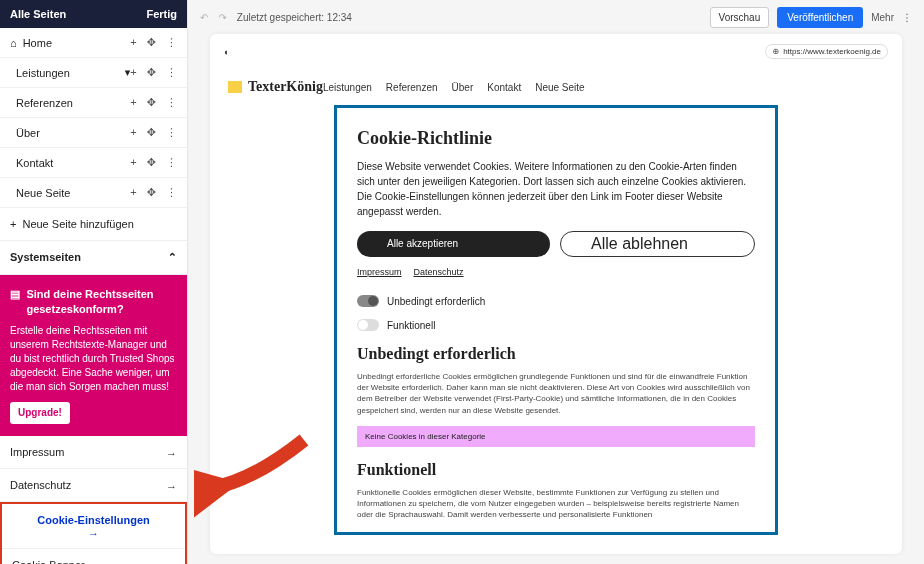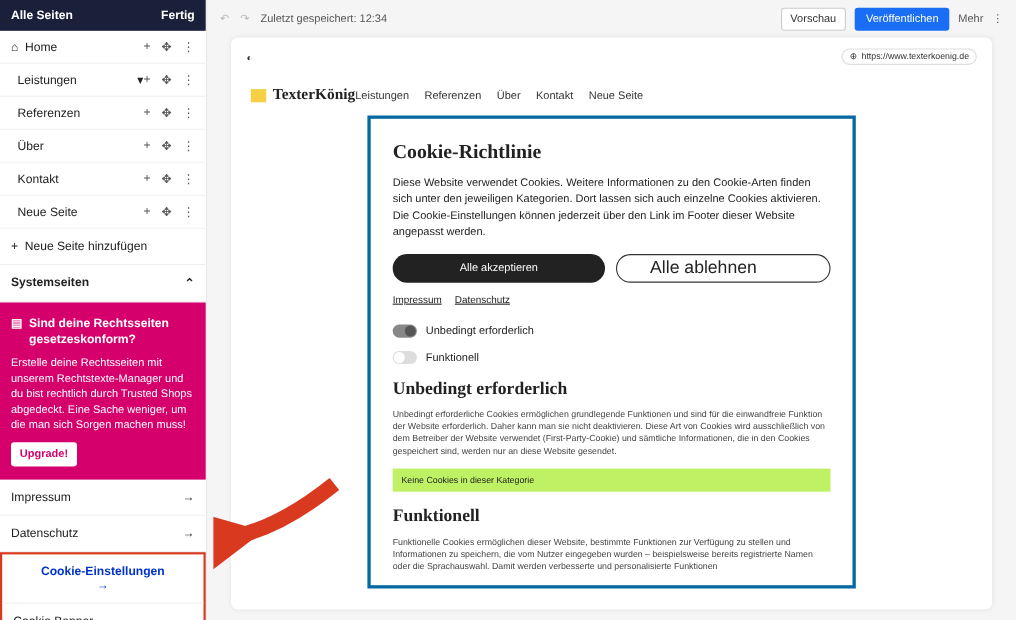--- a/index.html
+++ b/index.html
@@ -29,34 +29,34 @@
 .canvas-topbar { display: flex; justify-content: space-between; align-items: center; padding: 10px 14px; font-size: 9px; color: #333; }
 .site-nav { display: flex; align-items: center; padding: 10px 18px; }
 .logo { display: flex; align-items: center; gap: 6px; font-weight: bold; font-size: 14px; font-family: Georgia, serif; }
 .logo-sq { width: 14px; height: 12px; background: #f7d046; display: inline-block; }
 .nav-links { display: flex; gap: 14px; font-size: 10px; color: #333; }
 .content-frame { border: 3px solid #0369a1; margin: 0 124px; height: 430px; overflow: hidden; padding: 20px 0; }
 .content-inner { padding: 0 20px; }
 .h1 { font-family: Georgia, serif; font-size: 18px; font-weight: bold; margin-bottom: 10px; }
 .p-small { font-size: 10px; line-height: 1.5; margin-bottom: 12px; }
 .btn-row { display: flex; gap: 10px; margin-bottom: 10px; }
-.pill-dark { background: #222; color: #fff; border-radius: 16px; padding: 7px 30px; font-size: 10px; flex: 1; text-align: center; }
+.pill-dark { background: #222; color: #fff; border-radius: 16px; padding: 7px 30px; font-size: 10px; flex: 1; }
 .pill-outline { border: 1px solid #333; border-radius: 16px; padding: 3px 30px; font-size: 16px; flex: 1; text-align: left; }
 .links-row { font-size: 9px; display: flex; gap: 12px; margin-bottom: 18px; }
 .links-row span { text-decoration: underline; }
 .toggle-row { display: flex; align-items: center; gap: 8px; font-size: 10px; margin-bottom: 12px; }
 .toggle { width: 22px; height: 12px; border-radius: 6px; position: relative; }
 .toggle.on { background: #888; }
 .toggle.off { background: #ddd; }
 .toggle::after { content:''; width: 10px; height: 10px; background:#fff; border-radius:50%; position:absolute; top:1px; }
 .toggle.on::after { right:1px; background:#555; }
 .toggle.off::after { left:1px; }
 .h2 { font-family: Georgia, serif; font-size: 16px; font-weight: bold; margin: 14px 0 8px; }
 .p-tiny { font-size: 8px; line-height: 1.4; color: #444; margin-bottom: 10px; }
-.no-cookie-box { background: #bef264; font-size: 8px; padding: 6px 8px; margin-bottom: 8px; }
+.no-cookie-box { background: #f0abfc; font-size: 8px; padding: 6px 8px; margin-bottom: 8px; }
 .arrow { position: absolute; left: 194px; top: 430px; z-index: 10; }
 .url-pill { font-size: 8px; padding: 2px 6px; border: 1px solid #ddd; border-radius: 10px; display: flex; align-items: center; gap: 4px; }
 </style>
 </head>
 <body>
 
 <div class="sidebar">
   <div class="sidebar-header">
     <span>Alle Seiten</span>
     <span>Fertig</span>

